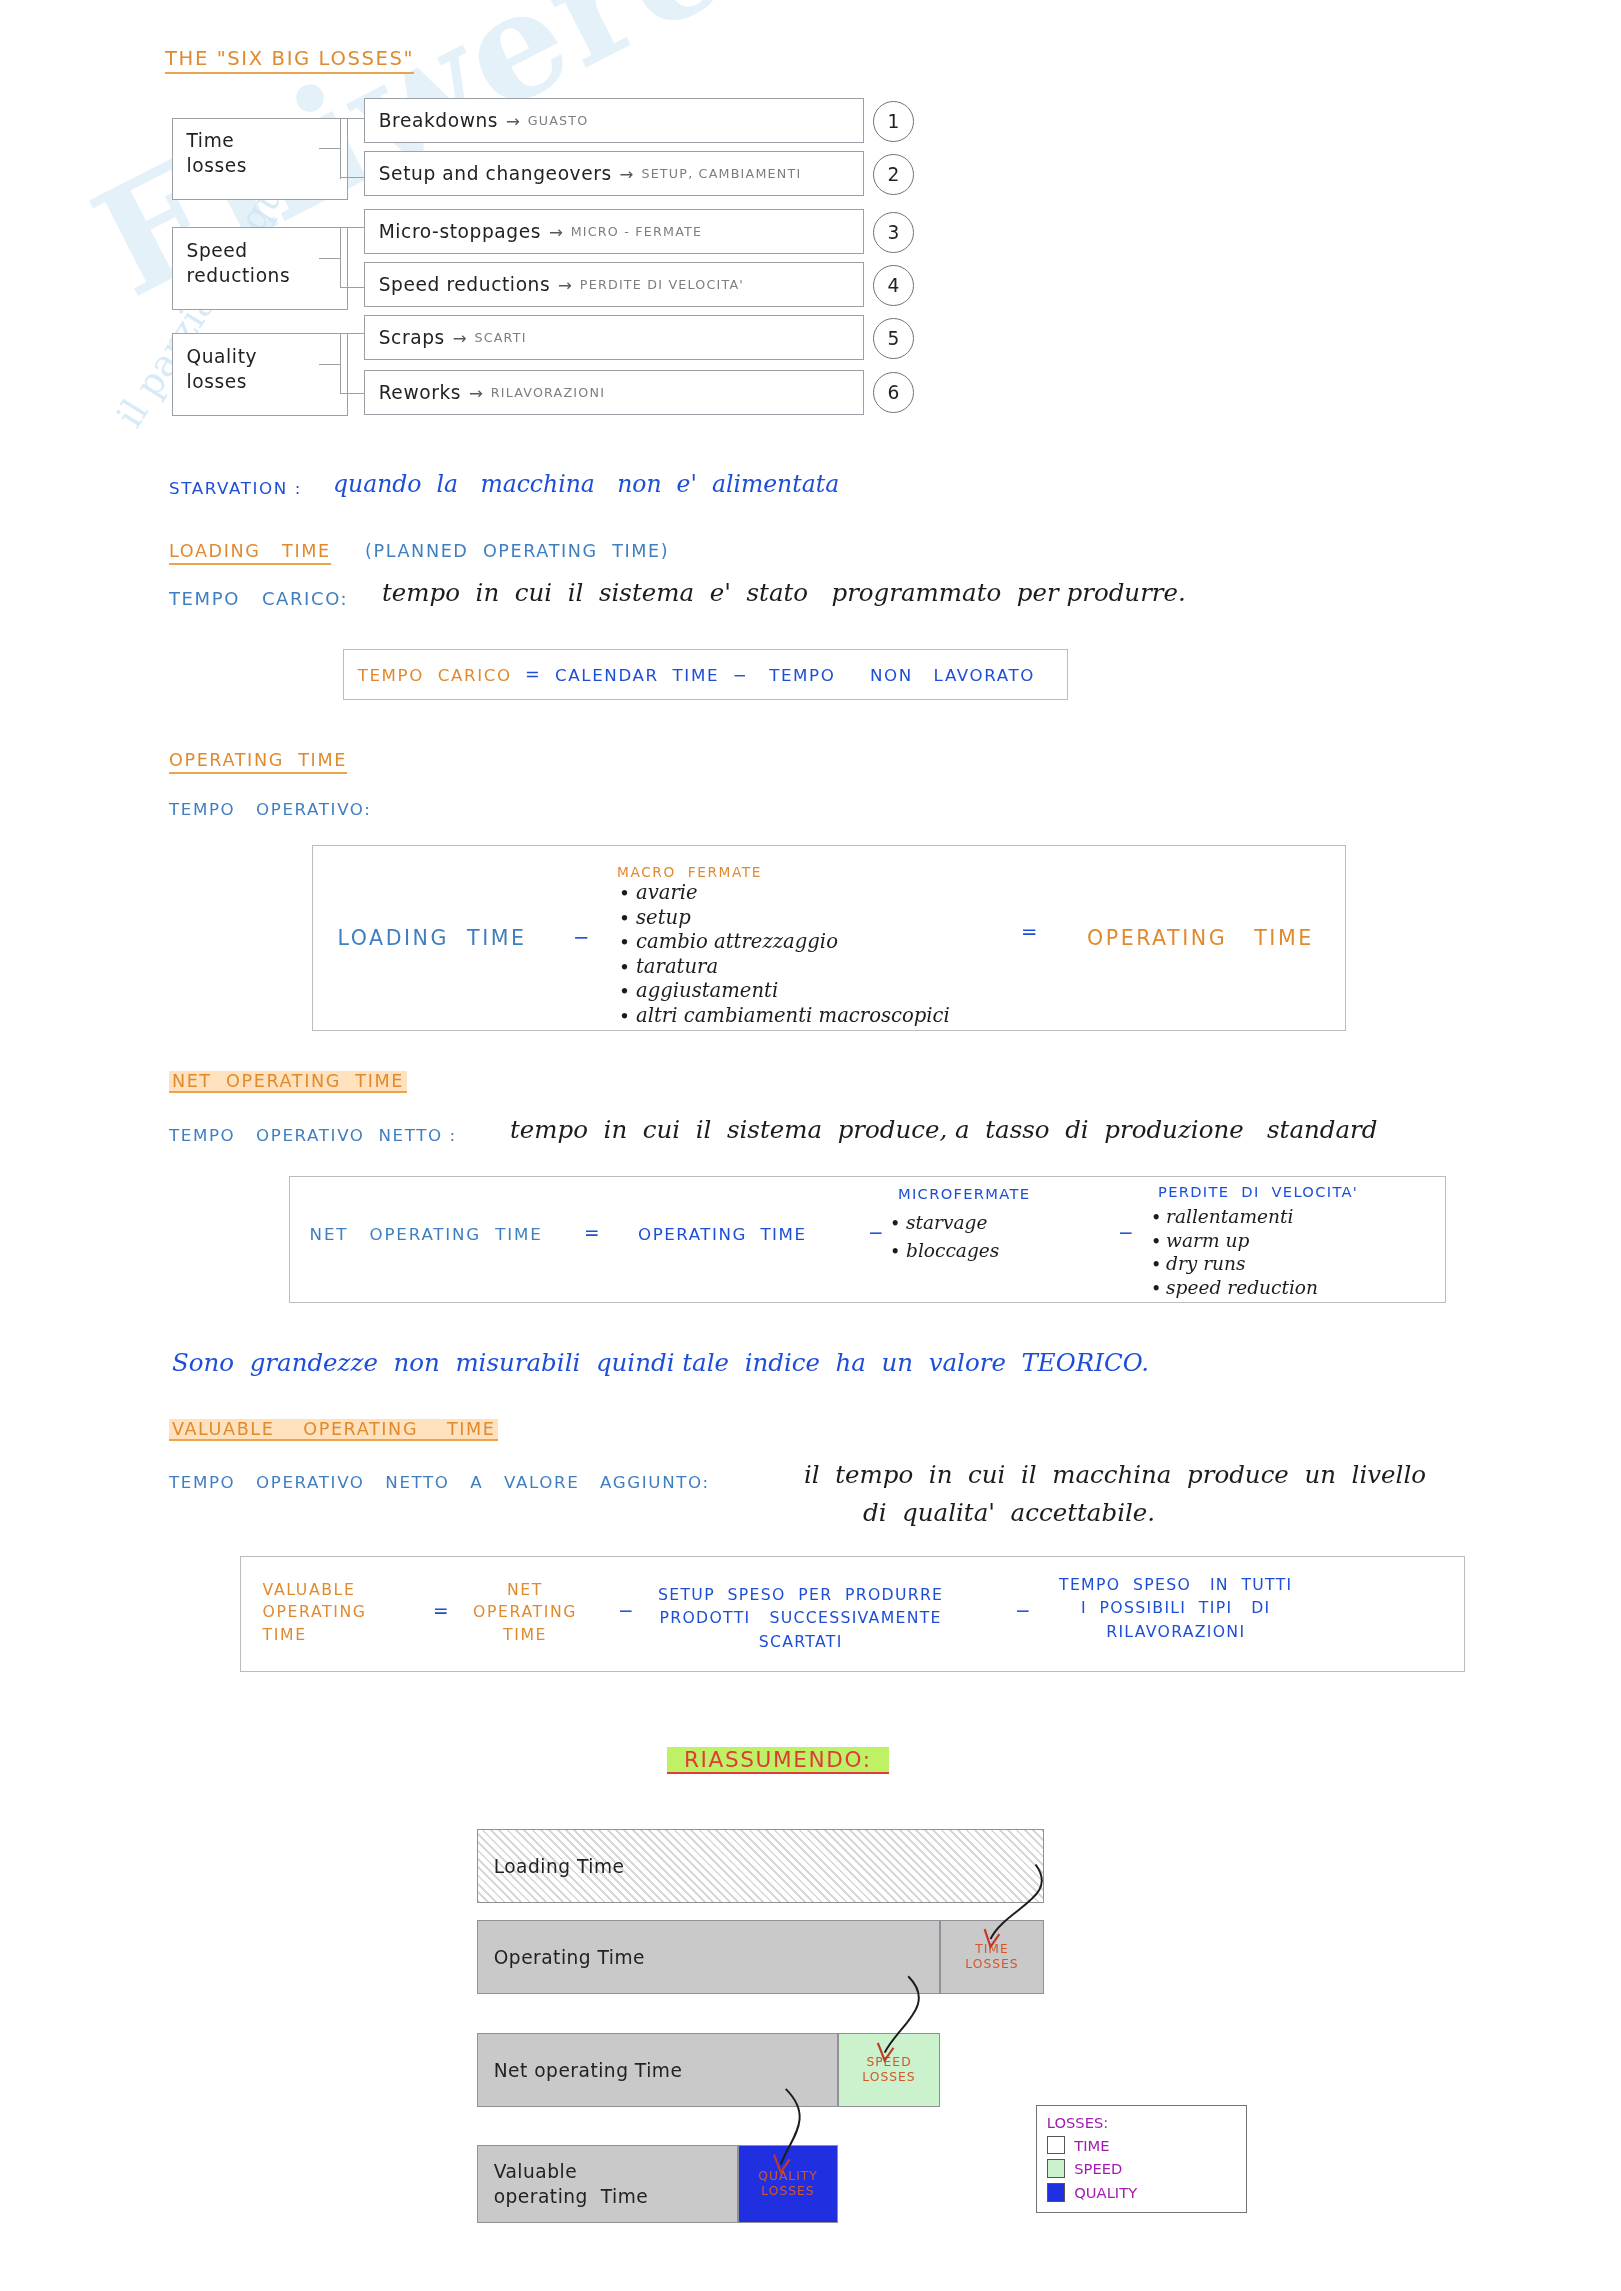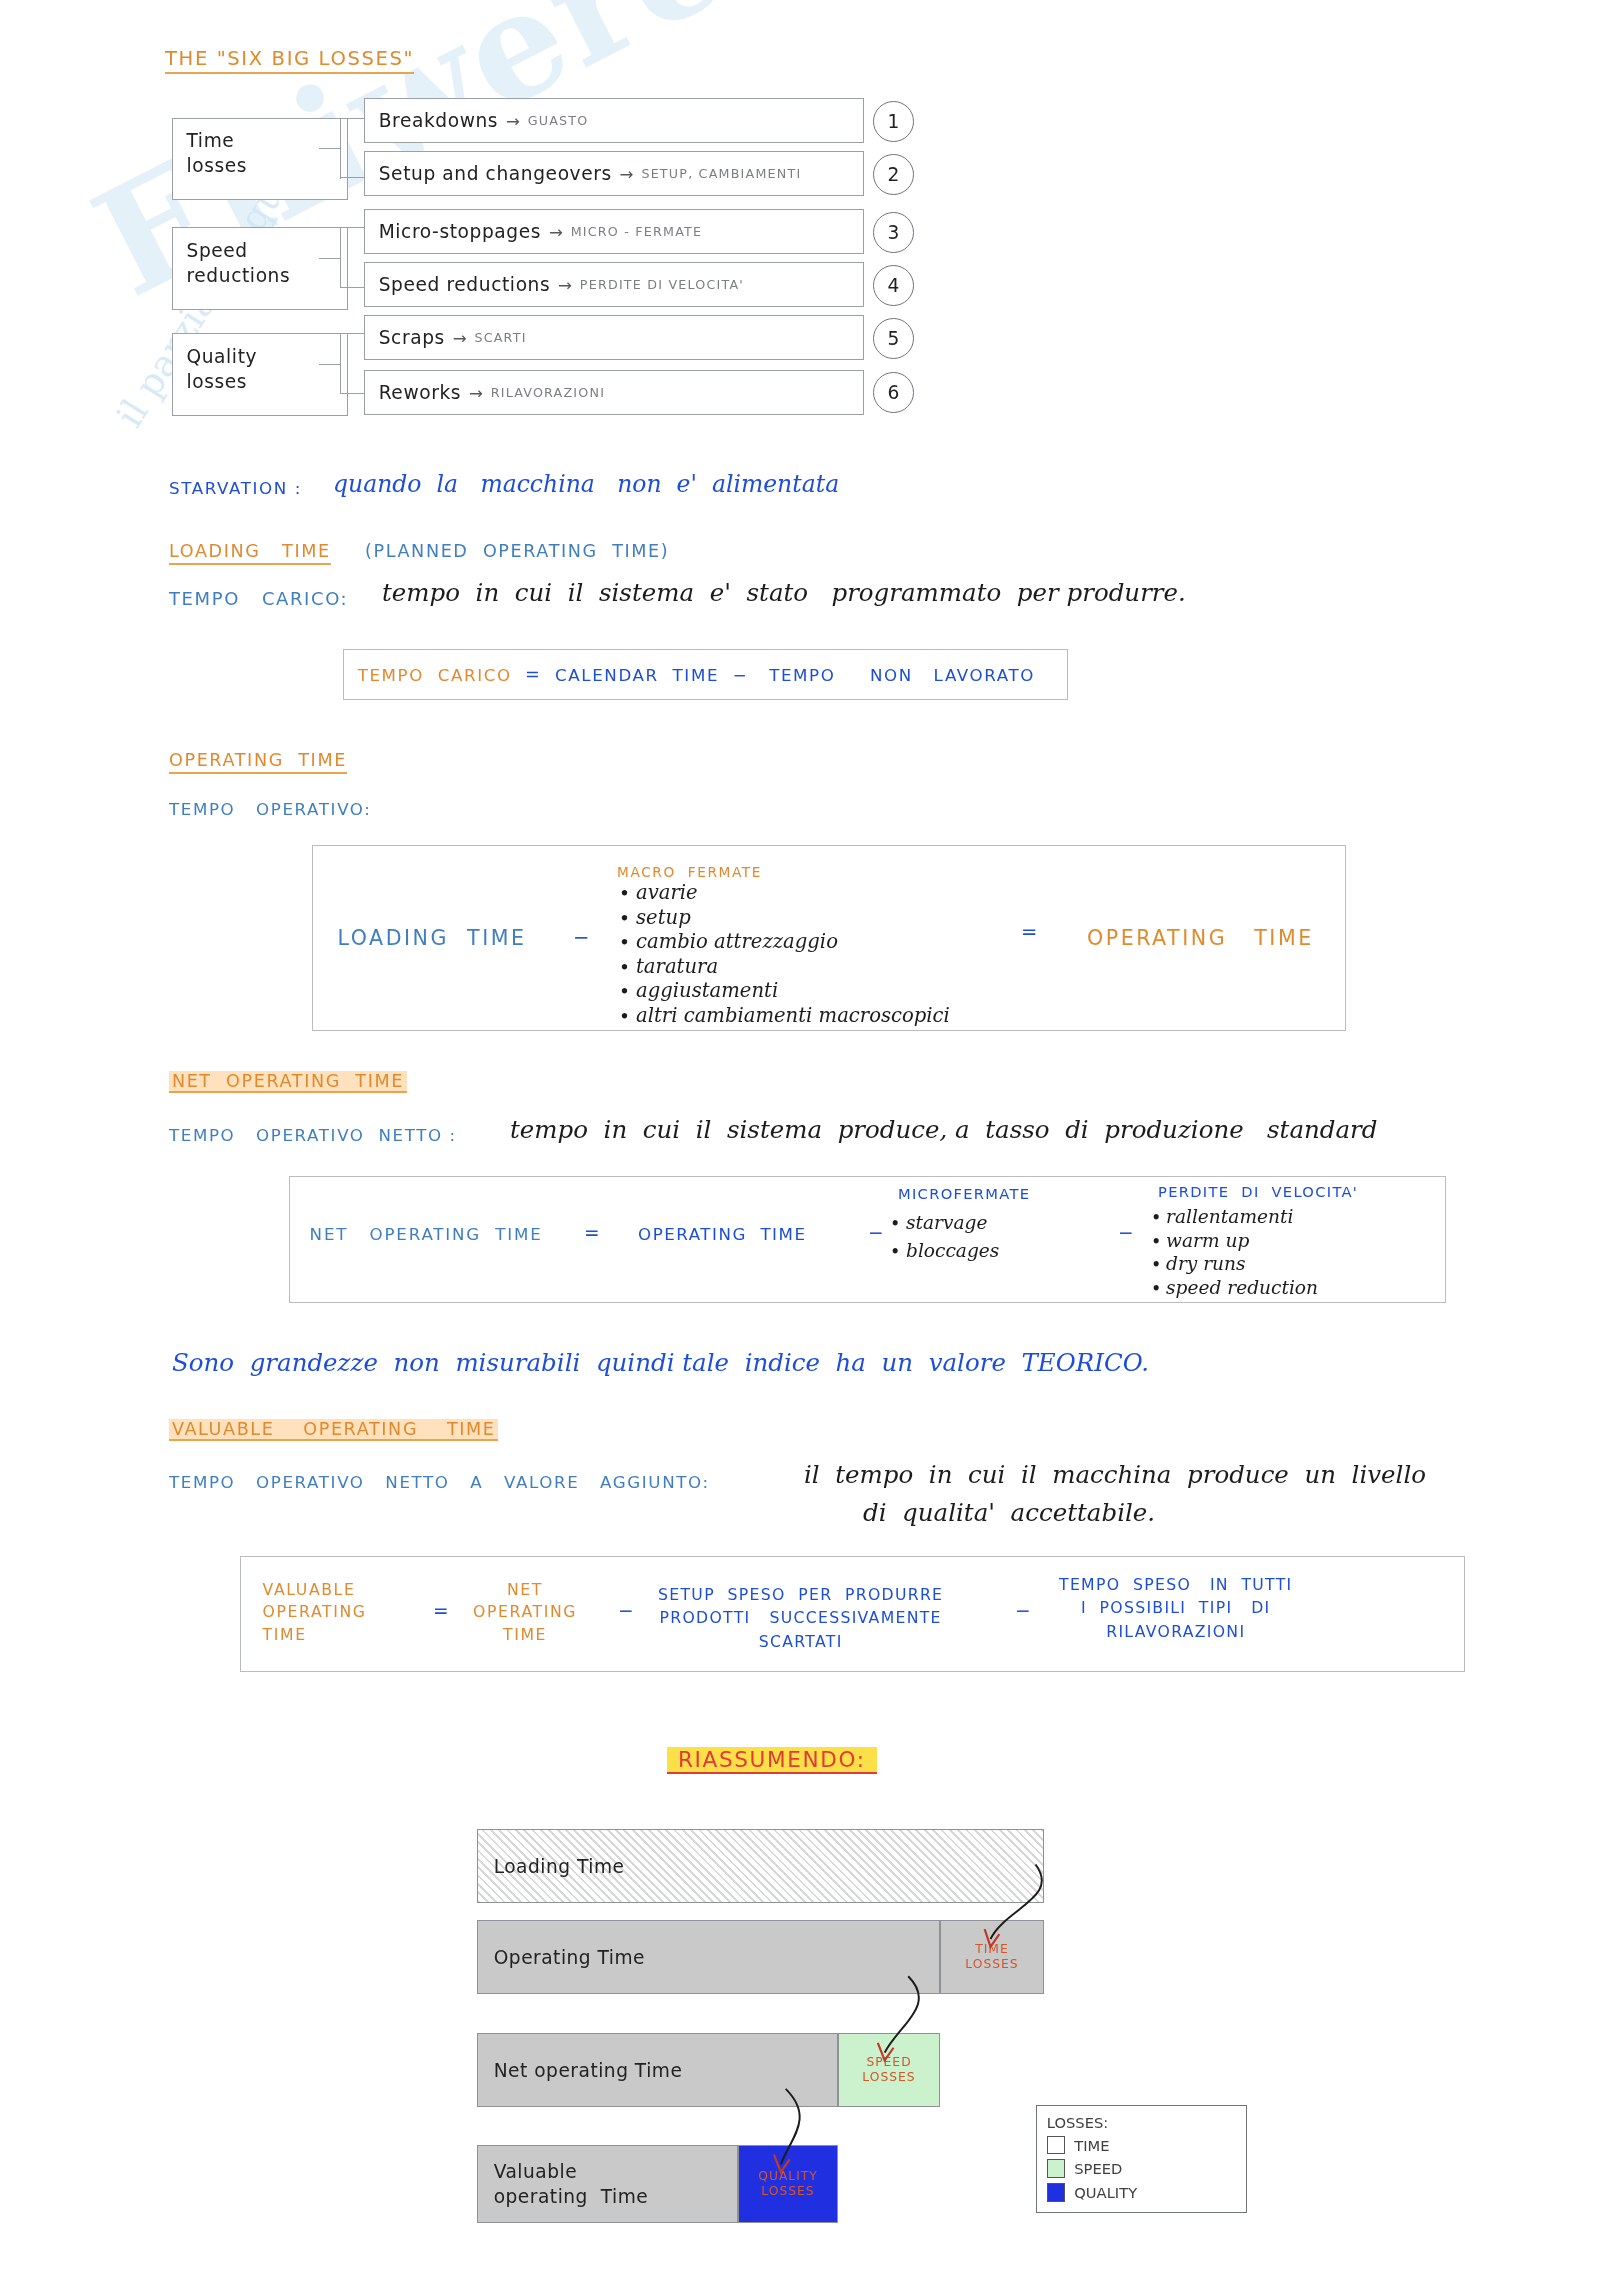--- a/index.html
+++ b/index.html
@@ -36,21 +36,21 @@
 
   .abs{position:absolute;white-space:pre;}
 
   
   .caps{letter-spacing:1.6px;font-size:16.7px;}
   .caps-sm{letter-spacing:1.3px;font-size:13.7px;}
   .script{font-family:"DejaVu Serif", serif;font-style:italic;}
 
   .underline-orange{border-bottom:2px solid #e8a44f;padding-bottom:2px;}
   .hl-orange{background:#ffe2bd;padding:0 2.9px;}
-  .hl-red{background:#fde047;padding:0 11px;}
+  .hl-red{background:#bef264;padding:0 17px;}
 
   
   #six-losses{position:absolute;left:162px;top:98px;width:784px;height:323px;}
   .grp-box{
     position:absolute;border:1.4px solid #9aa0a6;background:#fff;
     font-size:18.6px;color:#222;padding:9.8px 13.7px;line-height:1.35;
     font-family:"DejaVu Sans", sans-serif;letter-spacing:0.6px;
   }
   .loss-box{
     position:absolute;border:1.3px solid #9aa0a6;background:#fff;
@@ -84,21 +84,21 @@
     display:flex;flex-direction:column;align-items:center;justify-content:center;
     font-size:12.3px;letter-spacing:1px;line-height:1.25;text-align:center;
   }
   .tag-time{background:#c9c9c9;color:#d4572a;}
   .tag-speed{background:#ccf1cd;color:#d4572a;}
   .tag-quality{background:#2030e0;color:#d4572a;}
 
   #legend{
     position:absolute;left:1036px;top:2105px;width:211px;height:108px;
     border:1.3px solid #6f7479;background:#fff;box-sizing:border-box;
-    padding:7.8px 9.8px;font-size:14.7px;color:#404040;
+    padding:7.8px 9.8px;font-size:14.7px;color:#a21caf;
   }
   #legend .lrow{display:flex;align-items:center;gap:8.8px;margin-top:4.9px;}
   .swatch{width:16.7px;height:16.7px;border:1.2px solid #555;display:inline-block;}
   .sw-time{background:#ffffff;}
   .sw-speed{background:#ccf1cd;}
   .sw-quality{background:#2030e0;}
 
   svg{overflow:visible;}
 </style>
 </head>

